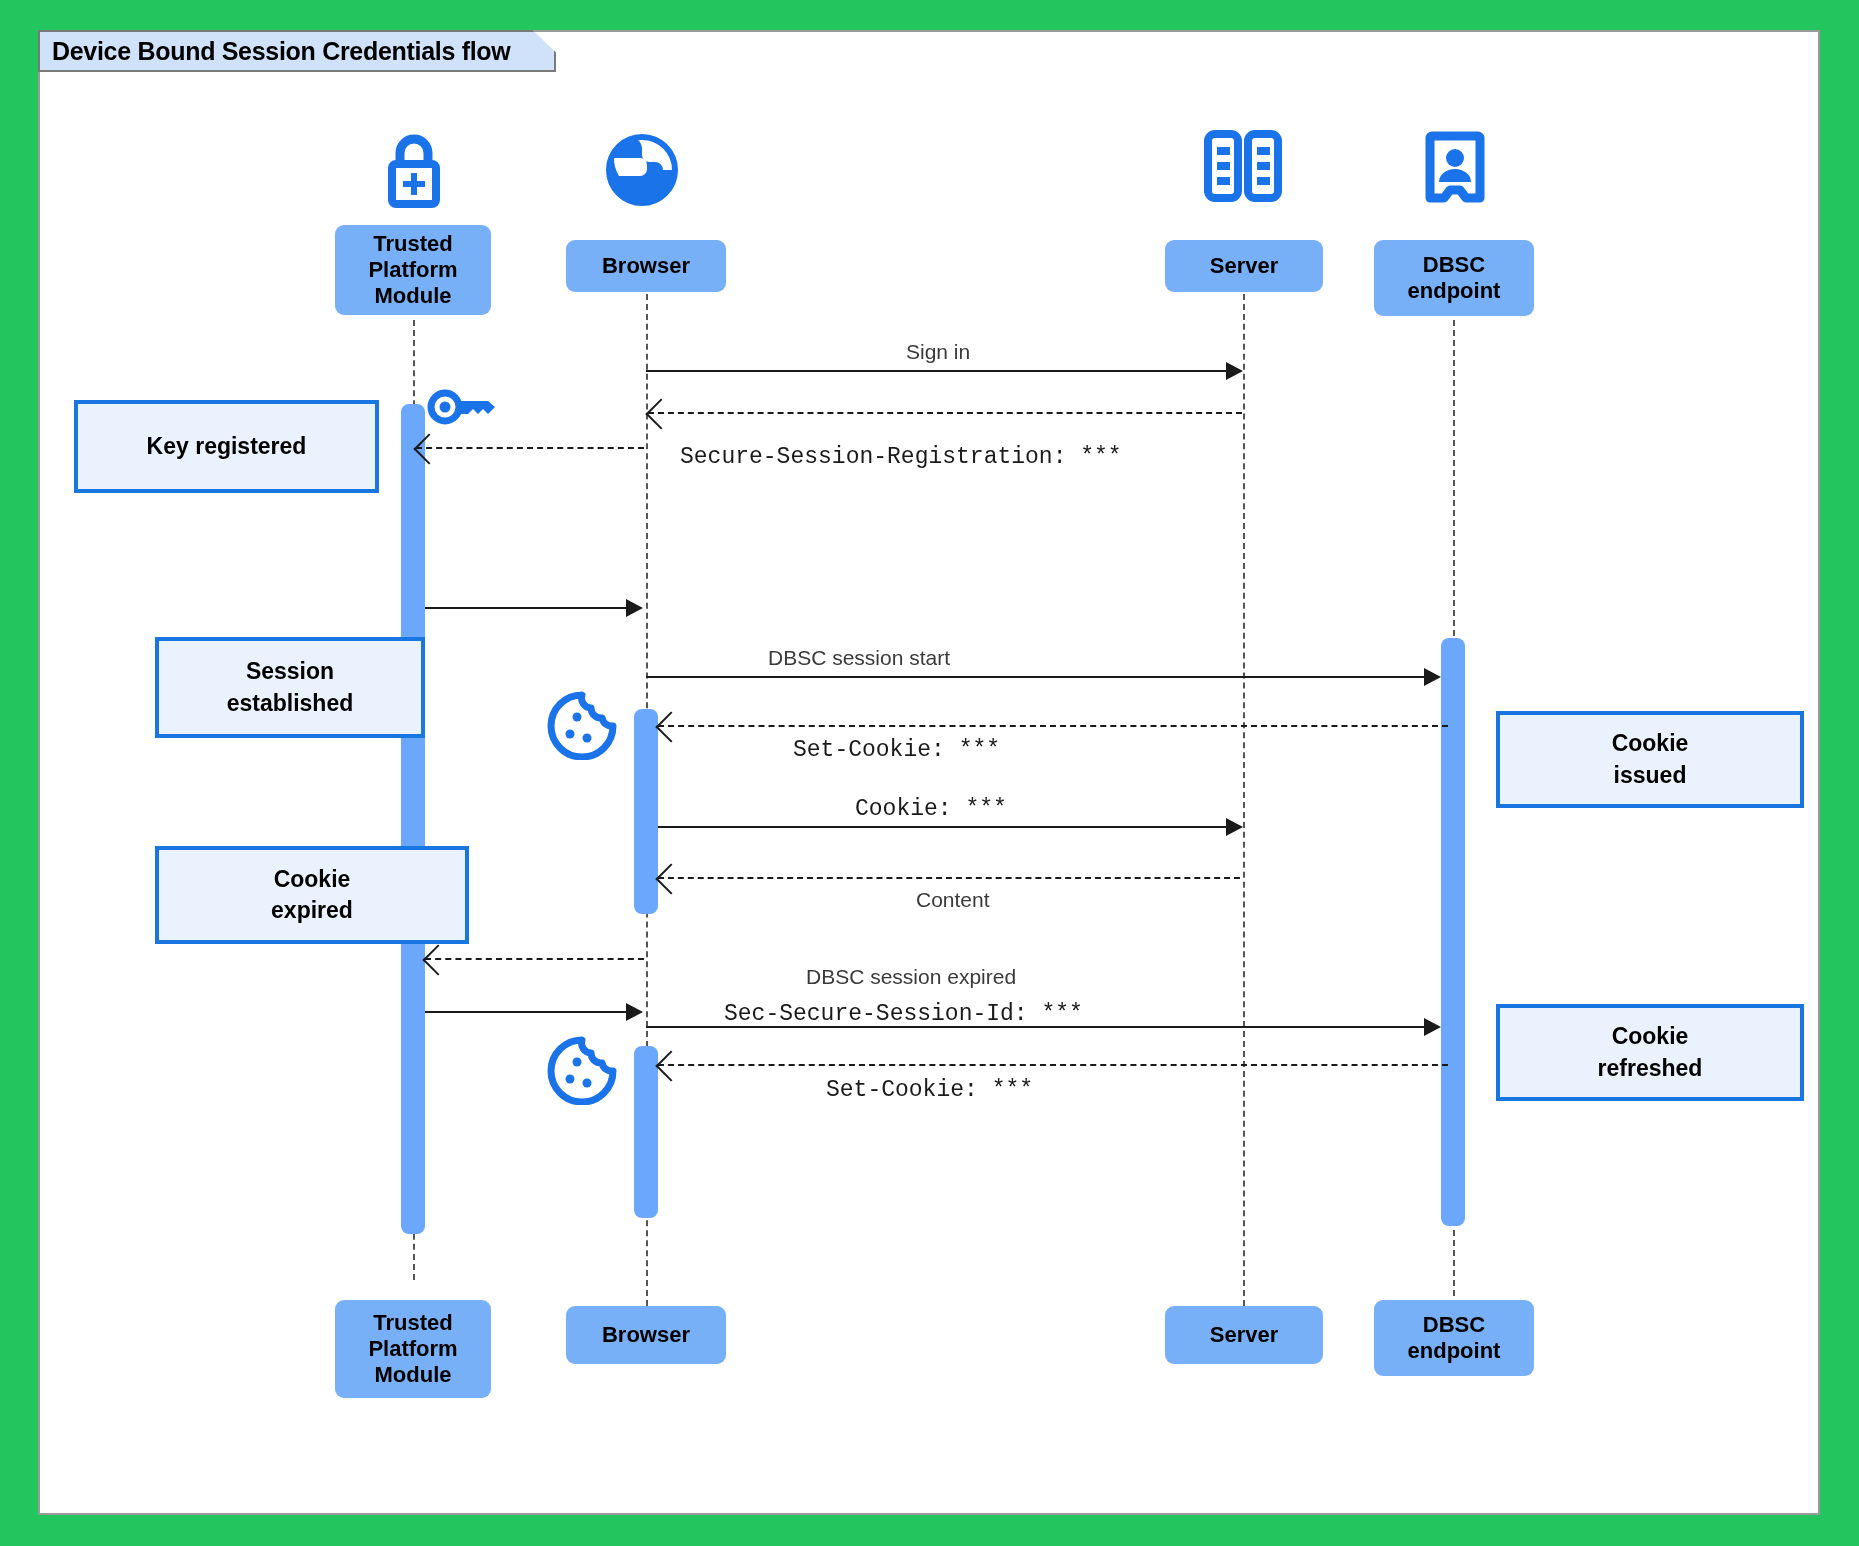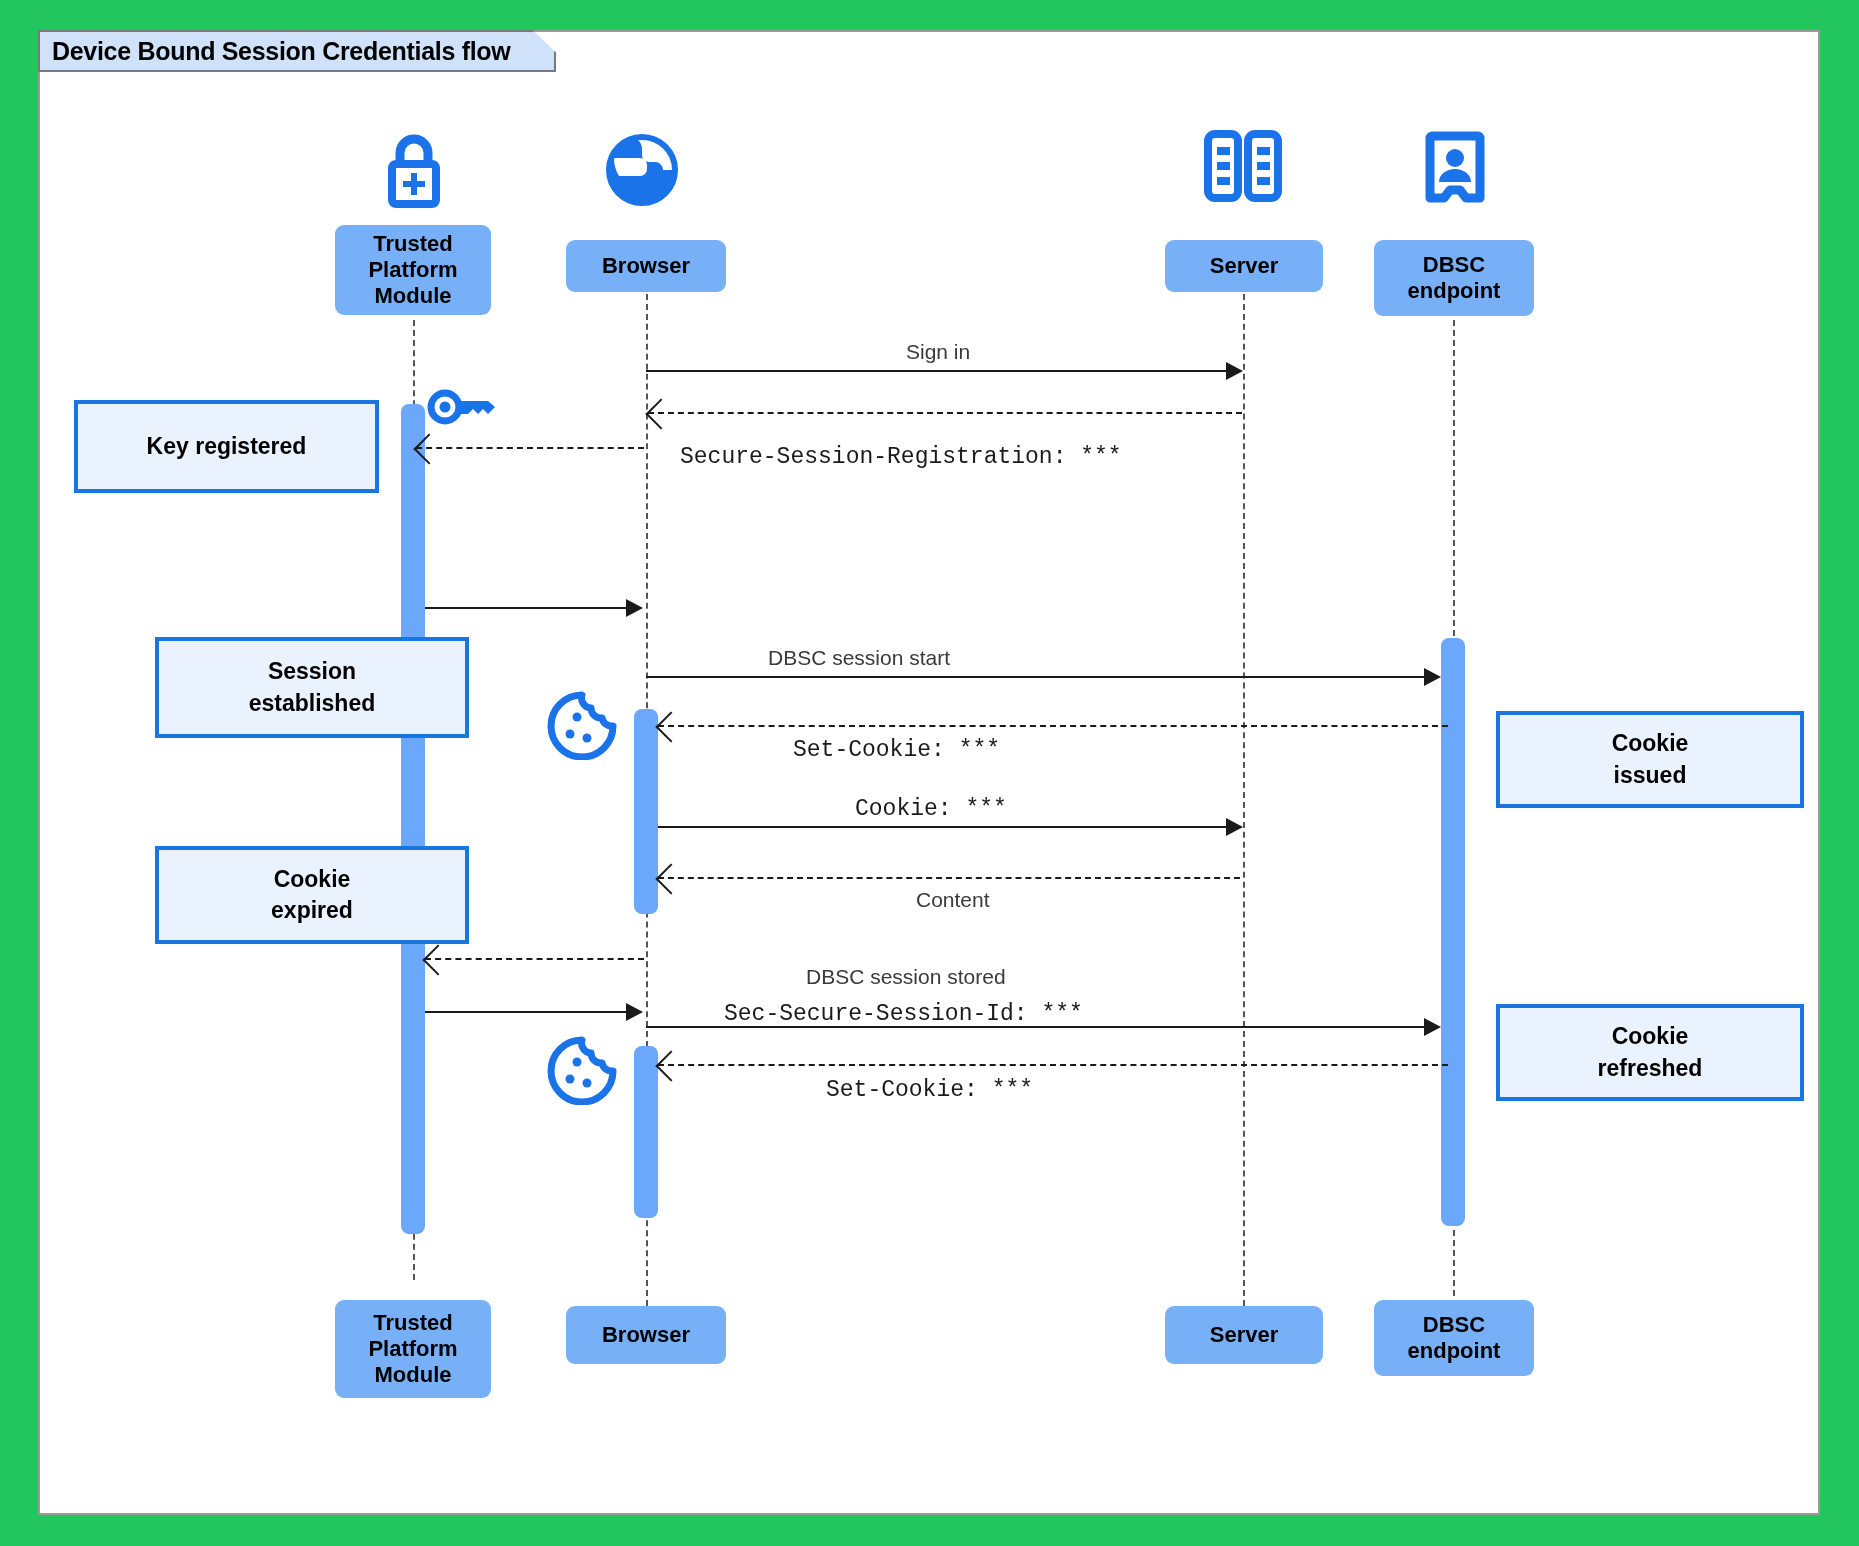--- a/index.html
+++ b/index.html
@@ -168,21 +168,21 @@
   <div class="msg dashed" style="left:658px;top:877px;width:582px;"></div>
   <div class="arrowhead open-l" style="left:660px;top:868px;"></div>
   <div class="mlabel" style="left:900px;top:888px;margin-left:16px;">Content</div>
 
   <div class="msg dashed" style="left:425px;top:958px;width:219px;"></div>
   <div class="arrowhead open-l" style="left:427px;top:949px;"></div>
 
   <div class="msg" style="left:425px;top:1011px;width:215px;"></div>
   <div class="arrowhead solid-r" style="left:626px;top:1003px;"></div>
 
-  <div class="mlabel" style="left:806px;top:965px;">DBSC session stored</div>
+  <div class="mlabel" style="left:806px;top:965px;">DBSC session expired</div>
   <div class="mlabel mono" style="left:724px;top:1001px;">Sec-Secure-Session-Id: ***</div>
   <div class="msg" style="left:646px;top:1026px;width:790px;"></div>
   <div class="arrowhead solid-r" style="left:1424px;top:1018px;"></div>
 
   <div class="msg dashed" style="left:658px;top:1064px;width:790px;"></div>
   <div class="arrowhead open-l" style="left:660px;top:1055px;"></div>
   <div class="mlabel mono" style="left:826px;top:1077px;">Set-Cookie: ***</div>
 
   <div class="icon" style="left:425px;top:385px;">
     <svg width="72" height="46" viewBox="0 0 72 46">
@@ -207,21 +207,21 @@
       <circle cx="31" cy="27" r="4.5" fill="#1a73e8"></circle>
       <circle cx="24" cy="44" r="4.5" fill="#1a73e8"></circle>
       <circle cx="41" cy="48" r="4.5" fill="#1a73e8"></circle>
     </svg>
   </div>
 
   <div class="note" style="left:74px;top:400px;width:305px;height:93px;">
     <span>Key registered</span>
   </div>
 
-  <div class="note" style="left:155px;top:637px;width:314px;height:101px;flex-direction:column;">
+  <div class="note" style="left:155px;top:637px;width:270px;height:101px;flex-direction:column;">
     <span>Session</span>
     <span>established</span>
   </div>
 
   <div class="note" style="left:155px;top:846px;width:314px;height:98px;flex-direction:column;">
     <span>Cookie</span>
     <span>expired</span>
   </div>
 
 

